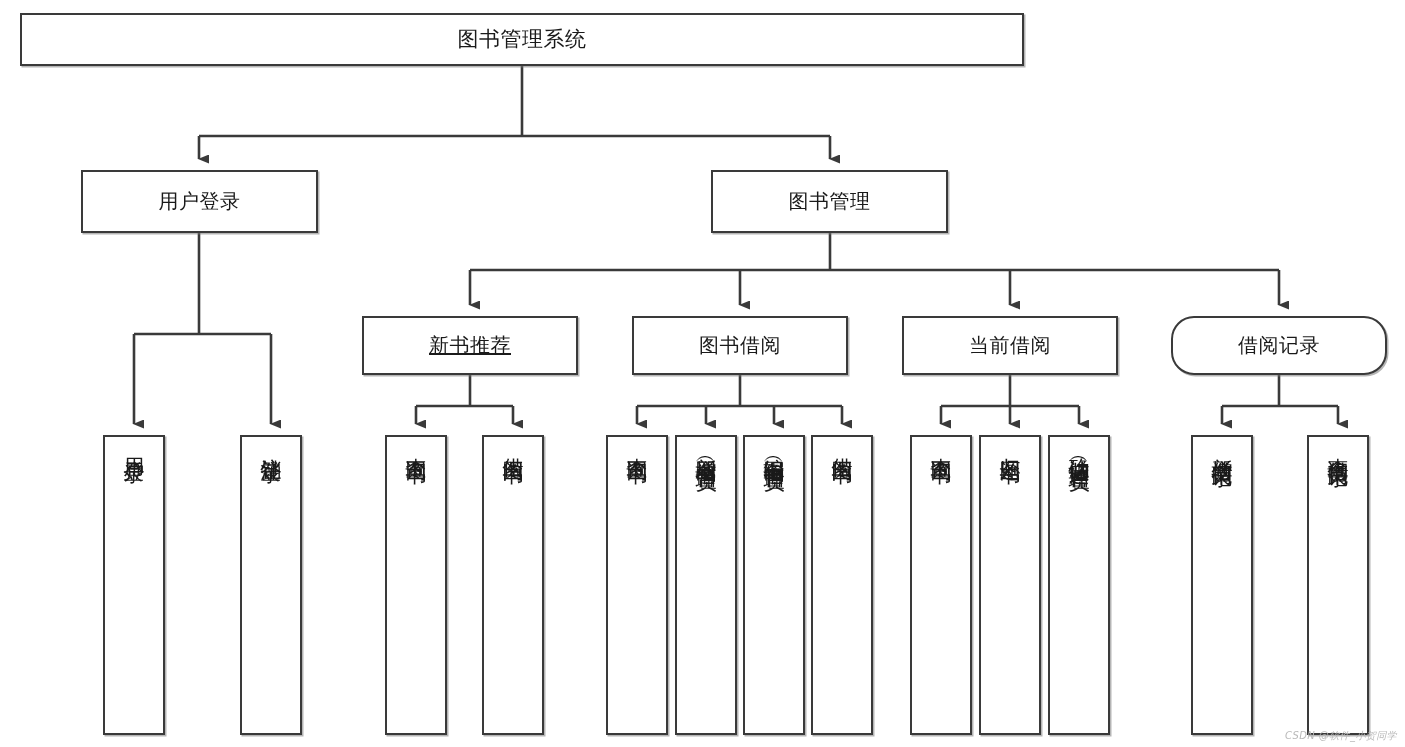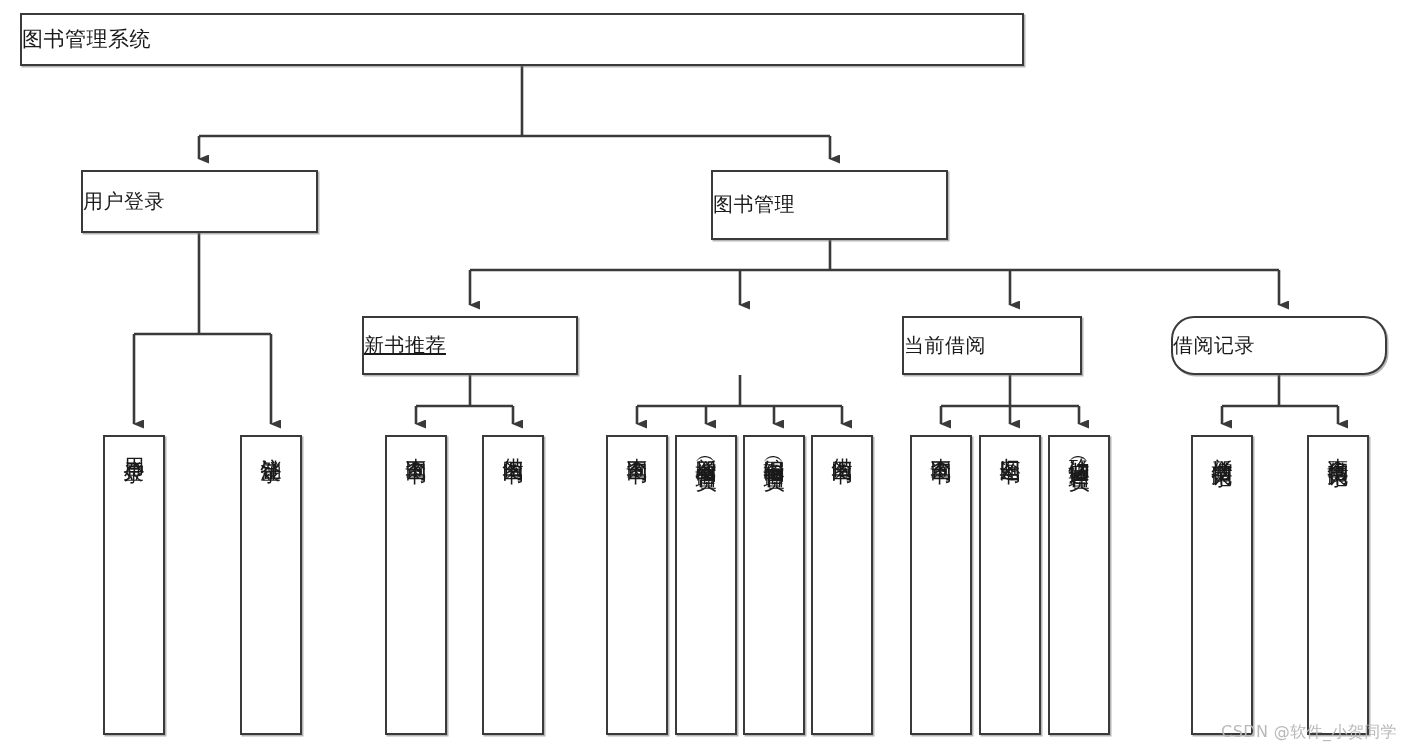--- a/index.html
+++ b/index.html
@@ -27,20 +27,21 @@
     height: 747px;
   }
   .node-box {
     position: absolute;
     box-sizing: border-box;
     background: #ffffff;
     border: 2px solid #3a3a3a;
     box-shadow: 1.5px 1.5px 0 rgba(120,120,120,0.55);
     display: flex;
     align-items: center;
+    justify-content: center;
     color: #1b1b1b;
   }
   .node-label {
     font-size: 20px;
     line-height: 1.18;
     letter-spacing: 0.5px;
     white-space: nowrap;
     color: #1a1a1a;
   }
   .node-box.vertical {
@@ -53,25 +54,26 @@
     text-orientation: upright;
     font-size: 21px;
     line-height: 1.05;
     letter-spacing: 2px;
   }
   .node-box.root .node-label { font-size: 21px; }
   .watermark {
     position: absolute;
     right: 8px;
     bottom: 4px;
-    font-size: 16px;
+    font-size: 10px;
     color: #b9b9b9;
     letter-spacing: 0.4px;
     white-space: nowrap;
     user-select: none;
+    font-style: italic;
   }
 </style>
 </head>
 <body>
 
 <div id="diagram-root">
 
   <svg id="flow-svg" viewBox="0 0 1405 747" xmlns="http://www.w3.org/2000/svg">
     <defs>
       <marker id="arrowhead" markerWidth="9" markerHeight="11" refX="4.5" refY="10" orient="auto" markerUnits="userSpaceOnUse">
@@ -124,28 +126,31 @@
     </g>
   </svg>
 
   <div class="node-box root" style="left:20px; top:13px; width:1004px; height:53px;">
     <span class="node-label">图书管理系统</span>
   </div>
 
   <div class="node-box" style="left:81px; top:170px; width:237px; height:63px;">
     <span class="node-label">用户登录</span>
   </div>
-  <div class="node-box" style="left:711px; top:170px; width:237px; height:70px;">
+  <div class="node-box" style="left:711px; top:170px; width:237px; height:63px;">
     <span class="node-label">图书管理</span>
   </div>
 
   <div class="node-box" style="left:362px; top:316px; width:216px; height:59px;text-decoration:underline;">
     <span class="node-label">新书推荐</span>
   </div>
-  <div class="node-box" style="left:902px; top:316px; width:180px; height:59px;">
+  <div class="node-box" style="left:632px; top:316px; width:216px; height:59px;">
+    <span class="node-label">图书借阅</span>
+  </div>
+  <div class="node-box" style="left:902px; top:316px; width:216px; height:59px;">
     <span class="node-label">当前借阅</span>
   </div>
   <div class="node-box" style="left:1171px; top:316px; width:216px; height:59px;border-radius:23px;">
     <span class="node-label">借阅记录</span>
   </div>
 
   <div class="node-box vertical" style="left:103px; top:435px; width:62px; height:300px;">
     <span class="node-label">用户登录</span>
   </div>
   <div class="node-box vertical" style="left:240px; top:435px; width:62px; height:300px;">

